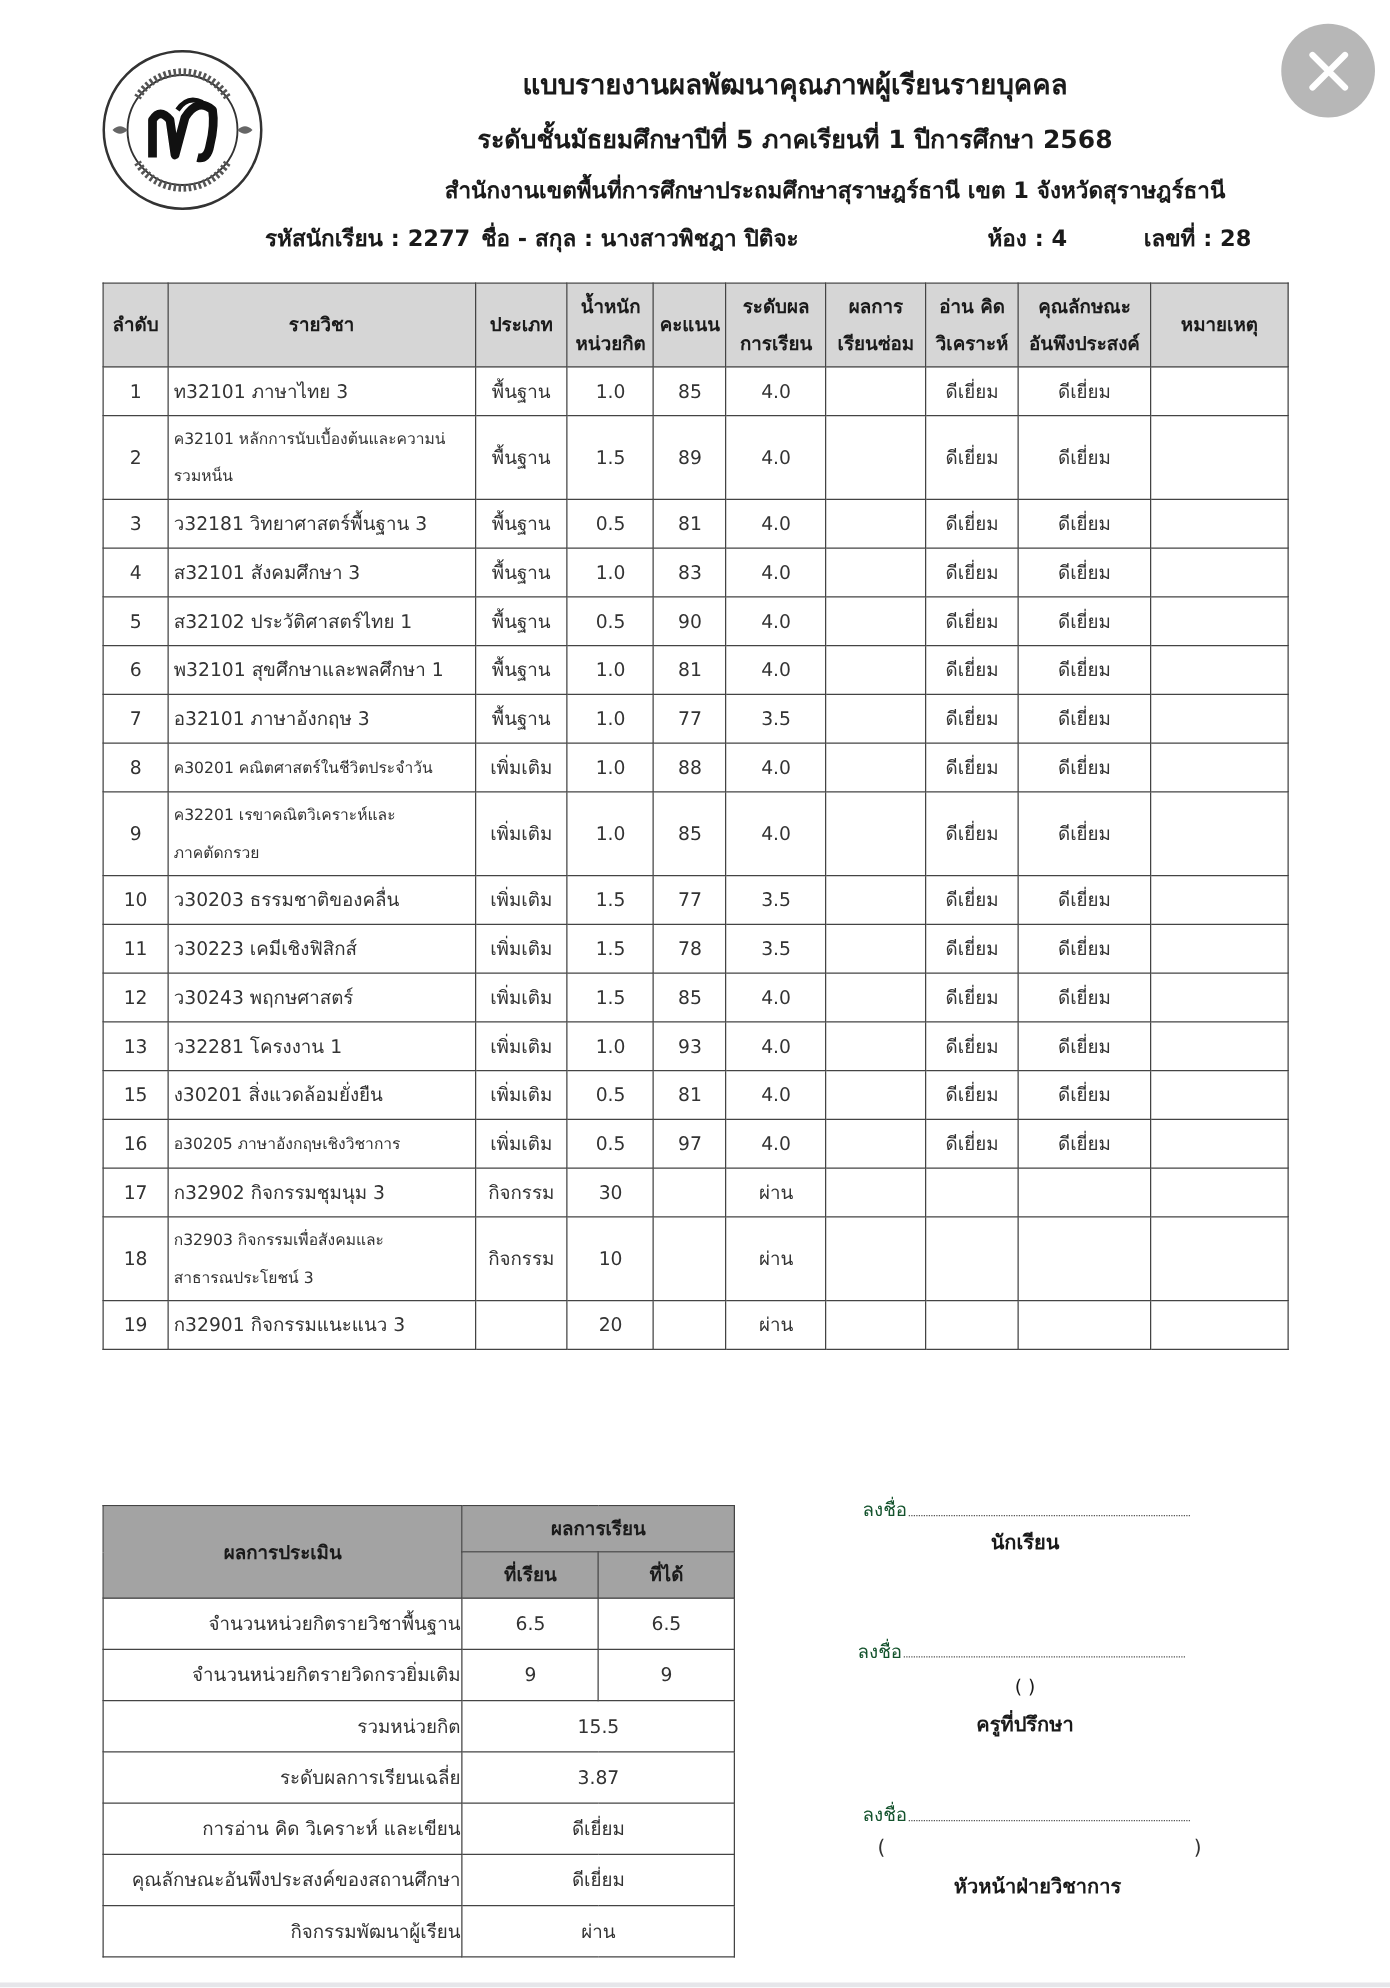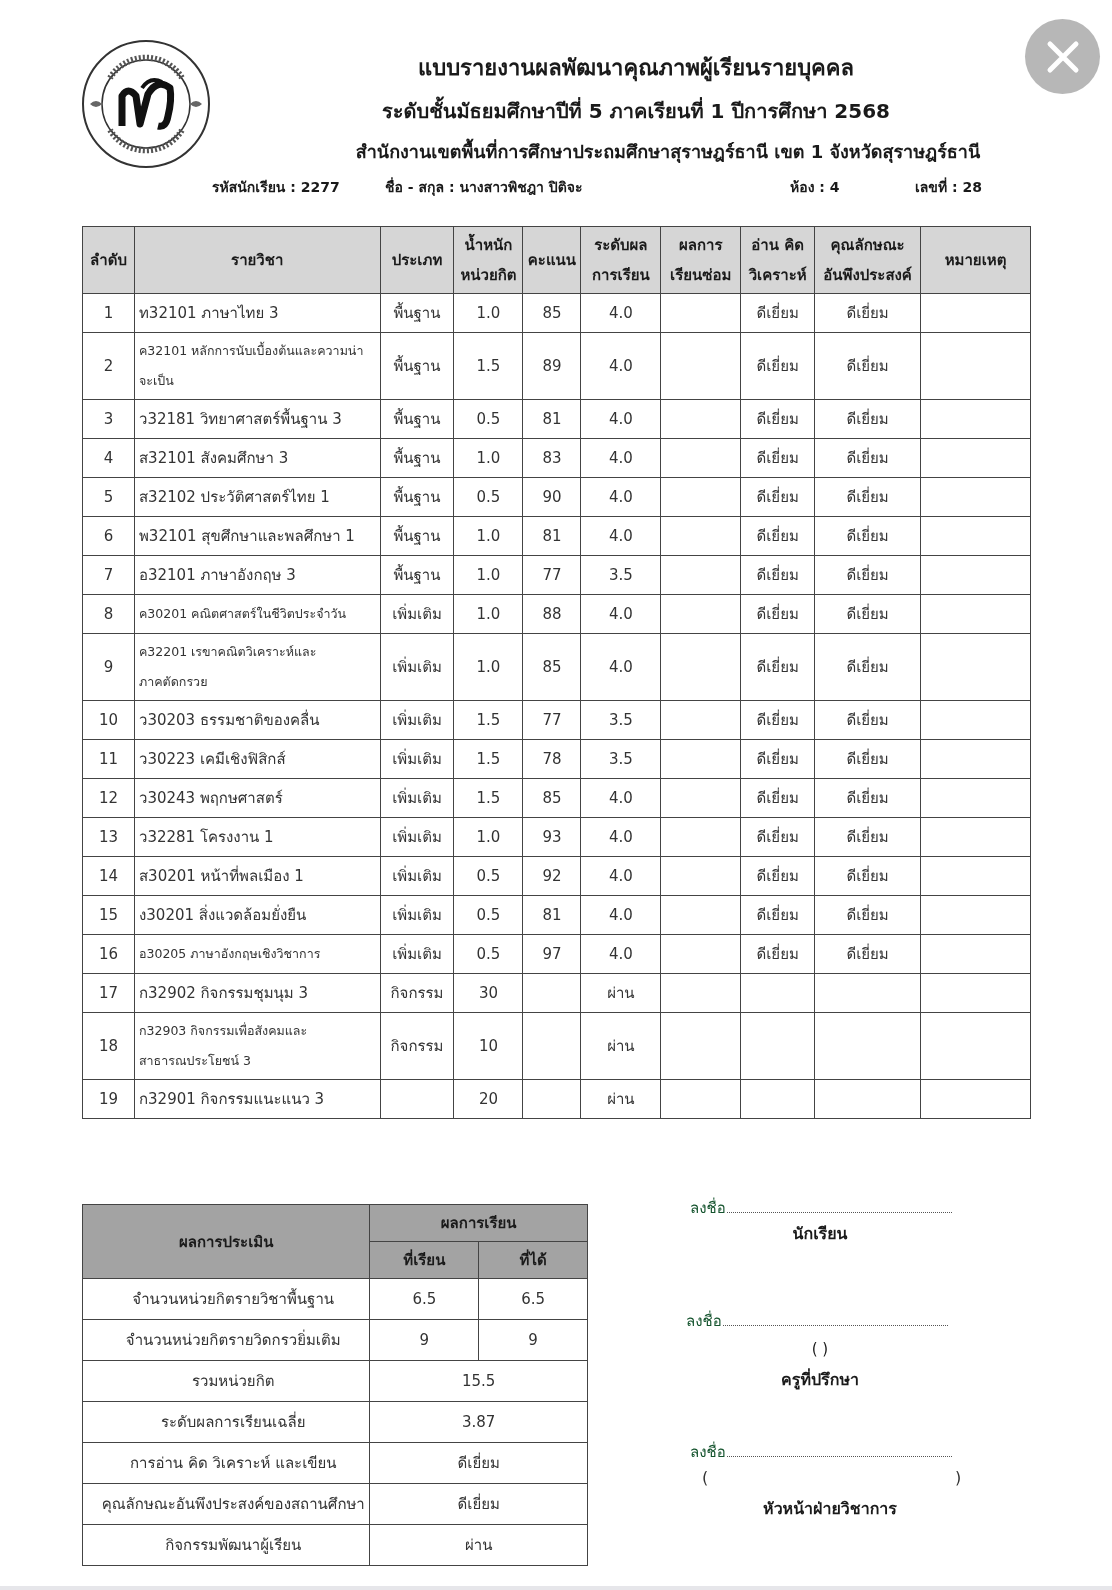--- a/index.html
+++ b/index.html
@@ -15,38 +15,38 @@
     .logo { position: absolute; left: 80px; top: 38px; width: 132px; height: 132px; }
     .close-btn {
       position: absolute; left: 1025px; top: 19px; width: 75px; height: 75px; border-radius: 50%;
       background: #b7b7b7; display: flex; align-items: center; justify-content: center; cursor: pointer;
     }
 
     .hdr { position: absolute; left: 0; width: 1112px; text-align: center; color: #1a1a1a; white-space: nowrap; }
     .h1 { top: 50px; font-size: 22px; font-weight: bold; left: 80px; }
     .h2 { top: 95px; font-size: 20px; font-weight: bold; left: 80px; }
     .h3 { top: 137px; font-size: 18px; font-weight: bold; left: 112px; }
-    .student-line { position: absolute; top: 176px; font-size: 14px; font-weight: bold; color: #1a1a1a; white-space: nowrap; }
+    .student-line { position: absolute; top: 176px; font-size: 18px; font-weight: bold; color: #1a1a1a; white-space: nowrap; }
 
     table { border-collapse: collapse; position: absolute; }
     .grades { left: 82px; top: 226px; width: 949px; font-size: 15px; }
     .grades th, .grades td { border: 1.3px solid #444; text-align: center; padding: 0 3px; }
     .grades th { background: #d6d6d6; font-weight: bold; font-size: 15px; line-height: 30px; color: #1a1a1a; }
     .grades td { color: #333; }
     .grades td.subj { text-align: left; padding-left: 4px; margin-left: 37px; }
     .grades td.subj.small { font-size: 12.5px; line-height: 30px; }
     .grades tr.r1 { height: 39px; }
     .grades tr.r2 { height: 67px; }
     .grades thead tr { height: 67px; }
 
     .summary { left: 82px; top: 1204px; width: 506px; font-size: 15px; }
     .summary th, .summary td { border: 1.3px solid #444; height: 38px; }
     .summary th { font-weight: bold; color: #1a1a1a; background: #a3a3a3; }
     .summary td { color: #333; }
-    .summary td.lbl { text-align: center; padding-left: 15px; }
+    .summary td.lbl { text-align: right; padding-left: 15px; }
     .summary td.val { text-align: center; }
 
     .sig { position: absolute; font-size: 15px; color: #14532d; white-space: nowrap; }
     .sig .dots { display: inline-block; width: 225px; border-bottom: 1px dotted #555; margin-left: 1px; height: 14px; vertical-align: baseline; }
     .sig-role { position: absolute; font-size: 16px; font-weight: bold; color: #1a1a1a; text-align: center; white-space: nowrap; }
     .paren { position: absolute; font-size: 16px; color: #333; }
   </style>
 </head>
 <body>
 
@@ -115,21 +115,21 @@
           <td>1.0</td>
           <td>85</td>
           <td>4.0</td>
           <td></td>
           <td>ดีเยี่ยม</td>
           <td>ดีเยี่ยม</td>
           <td></td>
         </tr>
         <tr class="r2">
           <td>2</td>
-          <td class="subj small">ค32101 หลักการนับเบื้องต้นและความน่าจะเป็น</td>
+          <td class="subj small">ค32101 หลักการนับเบื้องต้นและความน่รวมหน็น</td>
           <td>พื้นฐาน</td>
           <td>1.5</td>
           <td>89</td>
           <td>4.0</td>
           <td></td>
           <td>ดีเยี่ยม</td>
           <td>ดีเยี่ยม</td>
           <td></td>
         </tr>
         <tr class="r1">
@@ -251,32 +251,20 @@
           <td>ดีเยี่ยม</td>
           <td>ดีเยี่ยม</td>
           <td></td>
         </tr>
         <tr class="r1">
           <td>13</td>
           <td class="subj">ว32281 โครงงาน 1</td>
           <td>เพิ่มเติม</td>
           <td>1.0</td>
           <td>93</td>
-          <td>4.0</td>
-          <td></td>
-          <td>ดีเยี่ยม</td>
-          <td>ดีเยี่ยม</td>
-          <td></td>
-        </tr>
-        <tr class="r1">
-          <td>14</td>
-          <td class="subj">ส30201 หน้าที่พลเมือง 1</td>
-          <td>เพิ่มเติม</td>
-          <td>0.5</td>
-          <td>92</td>
           <td>4.0</td>
           <td></td>
           <td>ดีเยี่ยม</td>
           <td>ดีเยี่ยม</td>
           <td></td>
         </tr>
         <tr class="r1">
           <td>15</td>
           <td class="subj">ง30201 สิ่งแวดล้อมยั่งยืน</td>
           <td>เพิ่มเติม</td>

